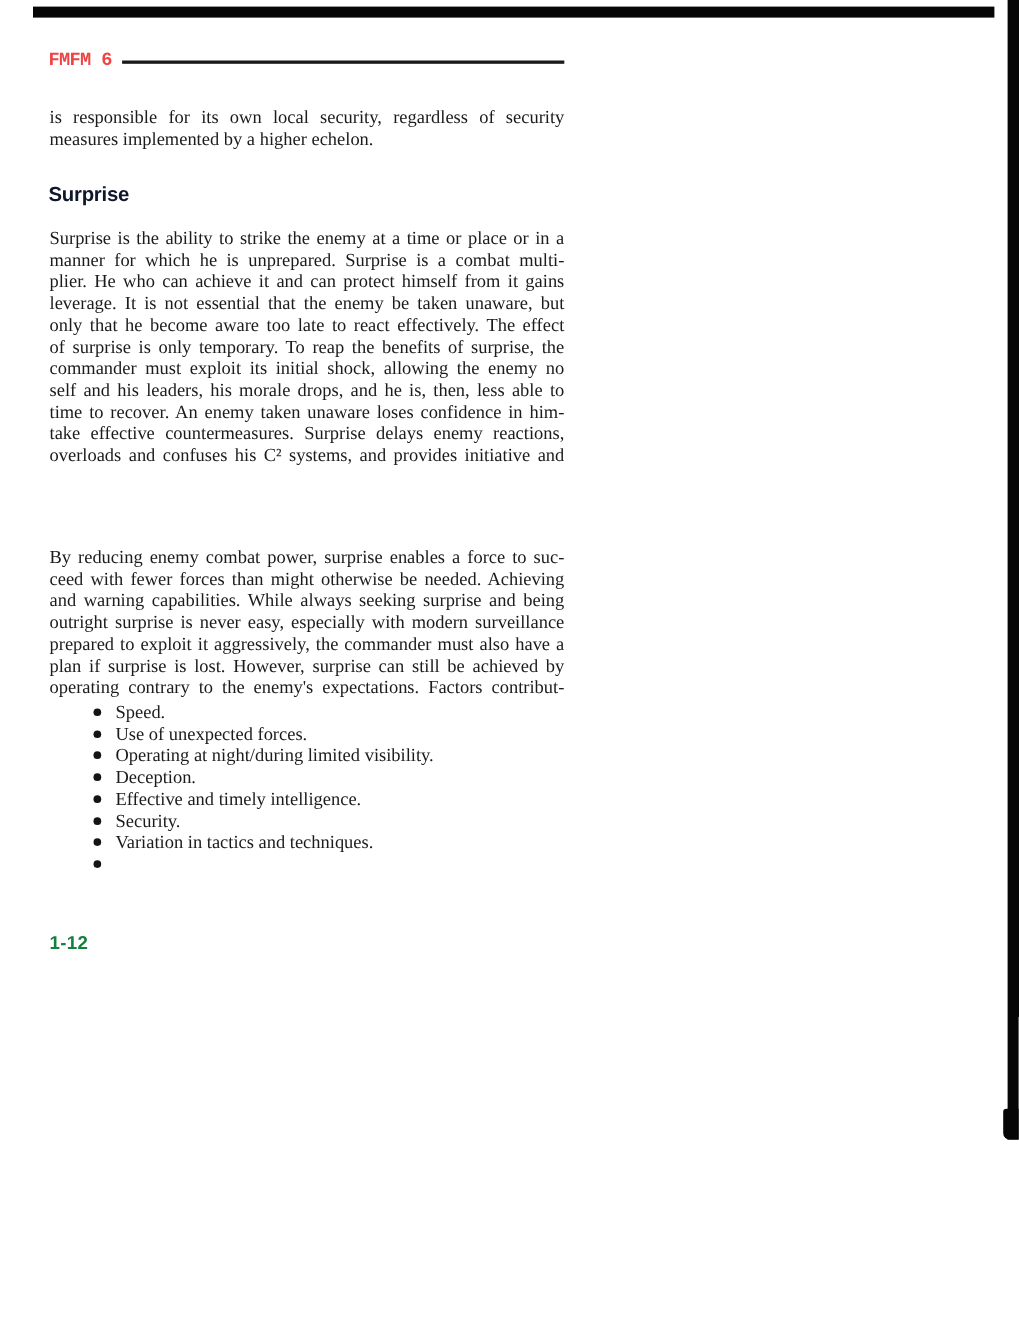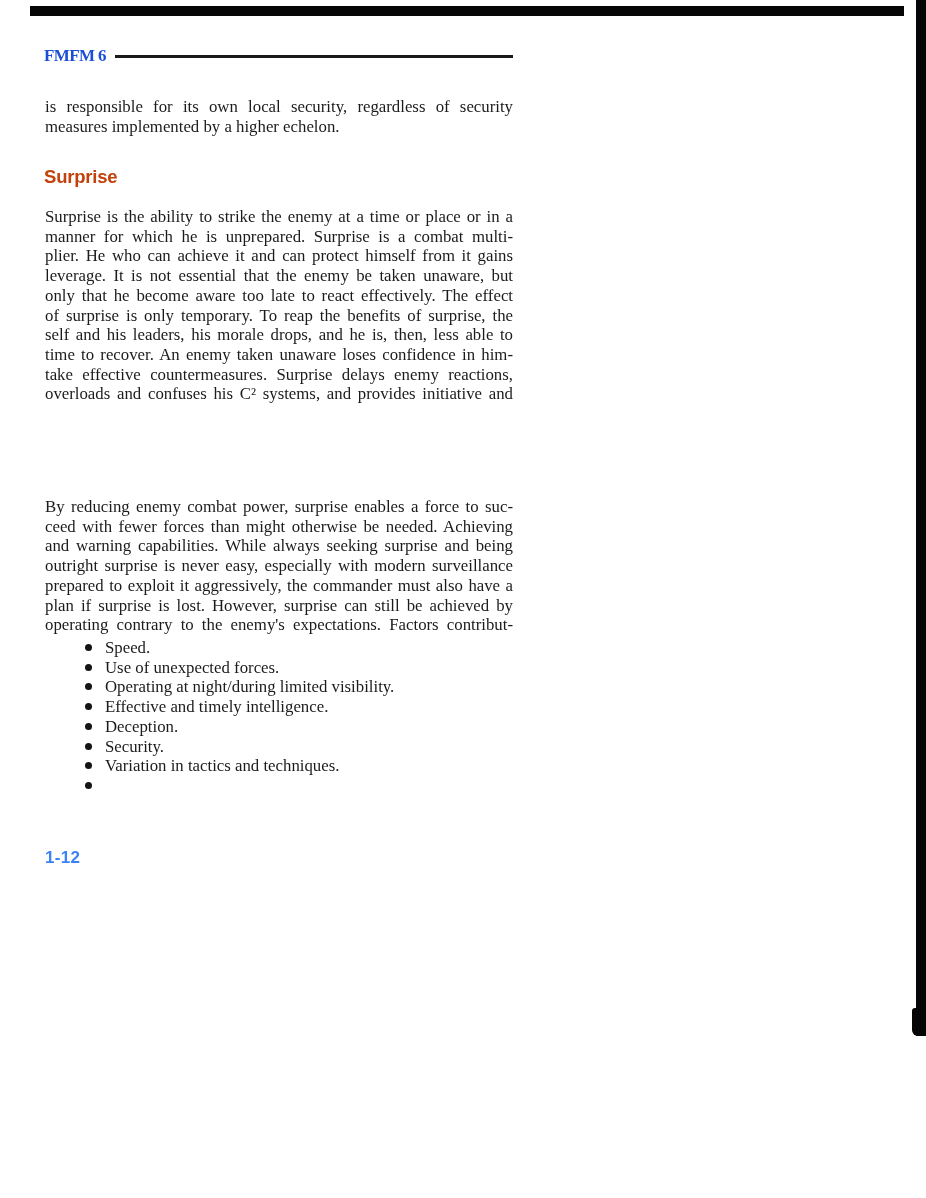--- a/index.html
+++ b/index.html
@@ -27,24 +27,24 @@
     width: 14px; height: 28px; background: #060606;
     border-radius: 3px 0 0 6px;
   }
 
   
   .doc-header {
     position: absolute; left: 44px; top: 46px;
     width: 469px; display: flex; align-items: center;
   }
   .doc-code {
-    font-family: Liberation Serif, serif;
+    font-family: Liberation Mono, monospace;
     font-weight: bold; font-size: 17px;
     letter-spacing: -0.6px; white-space: nowrap;
-    color: #1d4ed8;
+    color: #ef4444;
   }
   .header-rule {
     flex: 1; height: 3px; background: #1a1a1a;
     margin-left: 9px; margin-top: 1px;
   }
 
   
   .textcol {
     position: absolute; left: 45px; width: 468px;
   }
@@ -53,39 +53,39 @@
   .para .ln.last { text-align-last: left; }
 
   .intro { top: 97px; }
   .p1 { top: 207px; }
   .p2 { top: 461px; margin-top: 36px; }
 
   .section-heading {
     position: absolute; left: 44px; top: 166px;
     font-family: "Liberation Sans", sans-serif;
     font-weight: bold; font-size: 18.5px;
-    letter-spacing: -0.2px; color: #c2410c;
+    letter-spacing: -0.2px; color: #0f172a;
   }
 
   .bullets { top: 638px; }
   .bullet-row {
     position: relative; padding-left: 60px;
     font-size: 16.8px; line-height: 19.7px;
   }
   .bullet-row .dot {
     position: absolute; left: 40px; top: 6px;
     width: 7px; height: 7px; border-radius: 50%;
     background: #141414;
   }
 
   .page-number {
     position: absolute; left: 45px; top: 848px;
     font-family: "Liberation Sans", sans-serif;
     font-weight: bold; font-size: 17px;
-    letter-spacing: 0.3px; color: #3b82f6;
+    letter-spacing: 0.3px; color: #15803d;
   }
 </style>
 </head>
 <body>
 
 <div class="artifact-top"></div>
 <div class="artifact-right"></div>
 <div class="artifact-right-nub"></div>
 
 <div class="doc-header">
@@ -100,40 +100,41 @@
 
 <div class="section-heading">Surprise</div>
 
 <div class="textcol para p1">
     <div class="ln">Surprise is the ability to strike the enemy at a time or place or in a</div>
     <div class="ln">manner for which he is unprepared. Surprise is a combat multi-</div>
     <div class="ln">plier. He who can achieve it and can protect himself from it gains</div>
     <div class="ln">leverage. It is not essential that the enemy be taken unaware, but</div>
     <div class="ln">only that he become aware too late to react effectively. The effect</div>
     <div class="ln">of surprise is only temporary. To reap the benefits of surprise, the</div>
+    <div class="ln">commander must exploit its initial shock, allowing the enemy no</div>
     <div class="ln">self and his leaders, his morale drops, and he is, then, less able to</div>
     <div class="ln">time to recover. An enemy taken unaware loses confidence in him-</div>
     <div class="ln">take effective countermeasures. Surprise delays enemy reactions,</div>
     <div class="ln">overloads and confuses his C² systems, and provides initiative and</div>
   </div>
 
 <div class="textcol para p2">
     <div class="ln">By reducing enemy combat power, surprise enables a force to suc-</div>
     <div class="ln">ceed with fewer forces than might otherwise be needed. Achieving</div>
     <div class="ln">and warning capabilities. While always seeking surprise and being</div>
     <div class="ln">outright surprise is never easy, especially with modern surveillance</div>
     <div class="ln">prepared to exploit it aggressively, the commander must also have a</div>
     <div class="ln">plan if surprise is lost. However, surprise can still be achieved by</div>
     <div class="ln">operating contrary to the enemy's expectations. Factors contribut-</div>
   </div>
 
 <div class="textcol bullets">
     <div class="bullet-row"><span class="dot"></span><span>Speed.</span></div>
     <div class="bullet-row"><span class="dot"></span><span>Use of unexpected forces.</span></div>
     <div class="bullet-row"><span class="dot"></span><span>Operating at night/during limited visibility.</span></div>
+    <div class="bullet-row"><span class="dot"></span><span>Deception.</span></div>
     <div class="bullet-row"><span class="dot"></span><span>Effective and timely intelligence.</span></div>
-    <div class="bullet-row"><span class="dot"></span><span>Deception.</span></div>
     <div class="bullet-row"><span class="dot"></span><span>Security.</span></div>
     <div class="bullet-row"><span class="dot"></span><span>Variation in tactics and techniques.</span></div>
     <div class="bullet-row"><span class="dot"></span></div>
   </div>
 
 <div class="page-number">1-12</div>
 
 </body></html>

